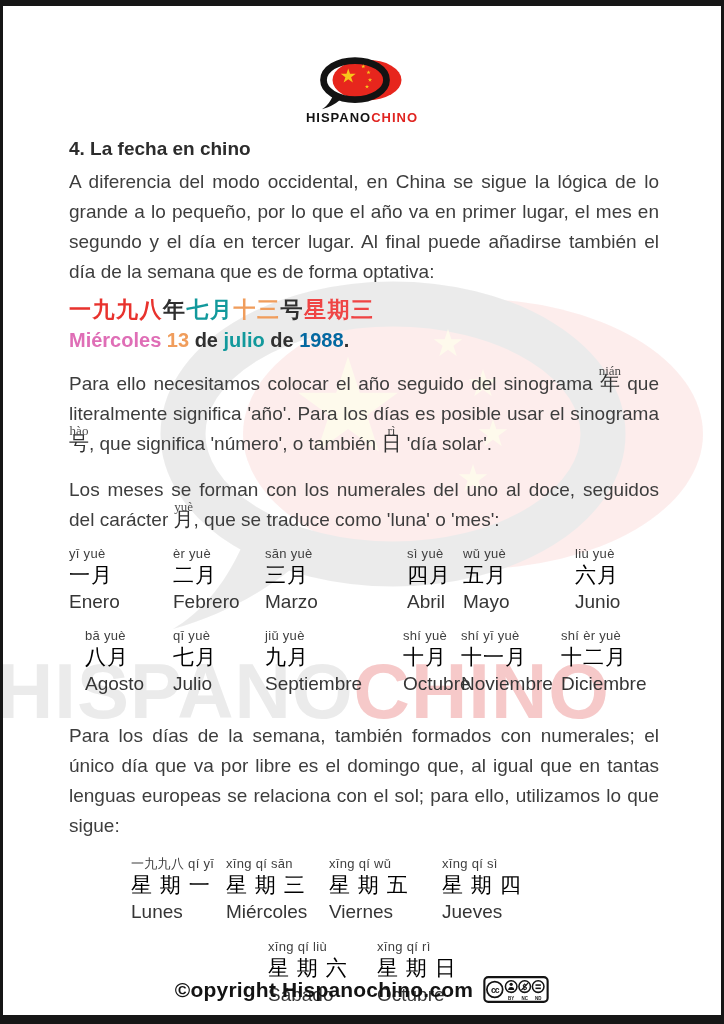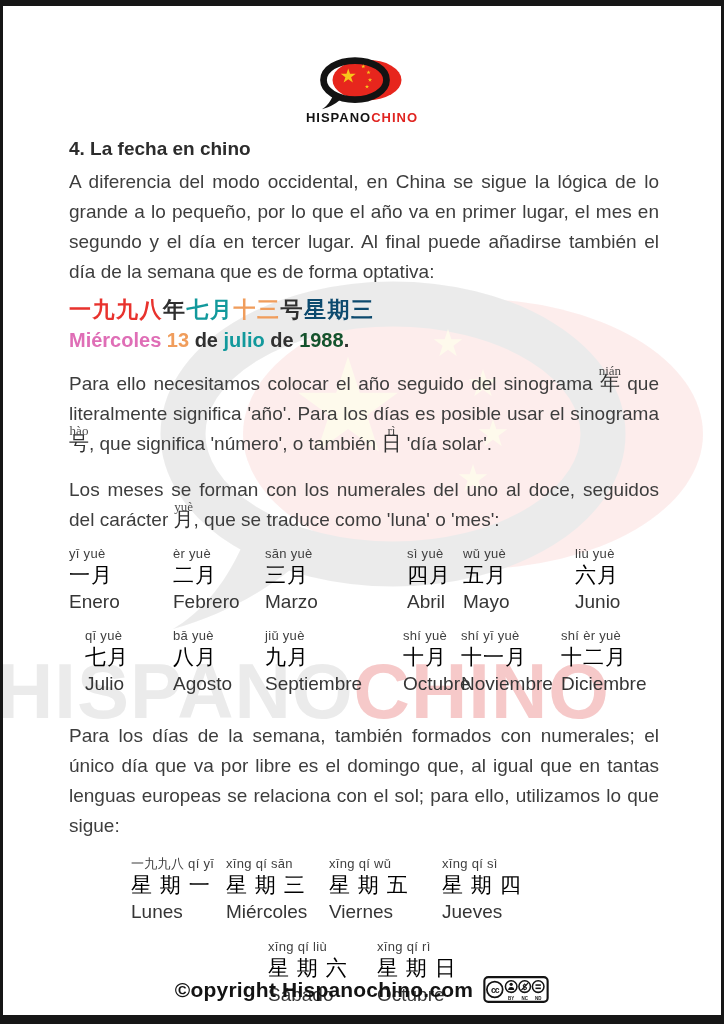--- a/index.html
+++ b/index.html
@@ -87,22 +87,22 @@
     <div class="wordmark">
       <span>HISPANO</span><span class="red">CHINO</span>
     </div>
   </div>
 
   <div class="content">
     <h1>4. La fecha en chino</h1>
 
     <p class="para p-intro">A diferencia del modo occidental, en China se sigue la lógica de lo grande a lo pequeño, por lo que el año va en primer lugar, el mes en segundo y el día en tercer lugar. Al final puede añadirse también el día de la semana que es de forma optativa:</p>
 
-    <div class="date-cn"><span style="color: rgb(232, 50, 45);">一九九八</span><span style="color: rgb(47, 47, 47);">年</span><span style="color: rgb(18, 153, 156);">七月</span><span style="color: rgb(240, 157, 92);">十三</span><span style="color: rgb(47, 47, 47);">号</span><span style="color: #0c4a6e;">星期三</span></div>
-    <div class="date-es"><span style="color: rgb(223, 110, 182);">Miércoles </span><span style="color: rgb(240, 157, 92);">13 </span><span style="color: rgb(47, 47, 47);">de </span><span style="color: rgb(18, 153, 156);">julio </span><span style="color: rgb(47, 47, 47);">de </span><span style="color: #14532d;">1988</span><span style="color: rgb(47, 47, 47);">.</span></div>
+    <div class="date-cn"><span style="color: rgb(232, 50, 45);">一九九八</span><span style="color: rgb(47, 47, 47);">年</span><span style="color: rgb(18, 153, 156);">七月</span><span style="color: rgb(240, 157, 92);">十三</span><span style="color: rgb(47, 47, 47);">号</span><span style="color: #ef4444;">星期三</span></div>
+    <div class="date-es"><span style="color: rgb(223, 110, 182);">Miércoles </span><span style="color: rgb(240, 157, 92);">13 </span><span style="color: rgb(47, 47, 47);">de </span><span style="color: rgb(18, 153, 156);">julio </span><span style="color: rgb(47, 47, 47);">de </span><span style="color: #0369a1;">1988</span><span style="color: rgb(47, 47, 47);">.</span></div>
 
     <p class="para p-year"><span>Para ello necesitamos colocar el año seguido del sinograma </span><span class="rb"><span class="rt">nián</span><span class="hz-inline">年</span></span><span> que literalmente significa 'año'. Para los días es posible usar el sinograma </span><span class="rb"><span class="rt">hào</span><span class="hz-inline">号</span></span><span>, que significa 'número', o también </span><span class="rb"><span class="rt">rì</span><span class="hz-inline">日</span></span><span> 'día solar'.</span></p>
 
     <p class="para p-months"><span>Los meses se forman con los numerales del uno al doce, seguidos del carácter </span><span class="rb"><span class="rt">yuè</span><span class="hz-inline">月</span></span><span>, que se traduce como 'luna' o 'mes':</span></p>
 
     <div class="cells months-r1">
         <div class="cell">
           <div class="py">yī yuè</div>
           <div class="hz">一月</div>
           <div class="nm">Enero</div>
@@ -128,28 +128,28 @@
           <div class="nm">Mayo</div>
         </div>
         <div class="cell">
           <div class="py">liù yuè</div>
           <div class="hz">六月</div>
           <div class="nm">Junio</div>
         </div>
       </div>
     <div class="cells months-r2">
         <div class="cell">
+          <div class="py">bā yuè</div>
+          <div class="hz">八月</div>
+          <div class="nm">Agosto</div>
+        </div>
+        <div class="cell">
           <div class="py">qī yuè</div>
           <div class="hz">七月</div>
           <div class="nm">Julio</div>
-        </div>
-        <div class="cell">
-          <div class="py">bā yuè</div>
-          <div class="hz">八月</div>
-          <div class="nm">Agosto</div>
         </div>
         <div class="cell">
           <div class="py">jiǔ yuè</div>
           <div class="hz">九月</div>
           <div class="nm">Septiembre</div>
         </div>
         <div class="cell">
           <div class="py">shí yuè</div>
           <div class="hz">十月</div>
           <div class="nm">Octubre</div>

